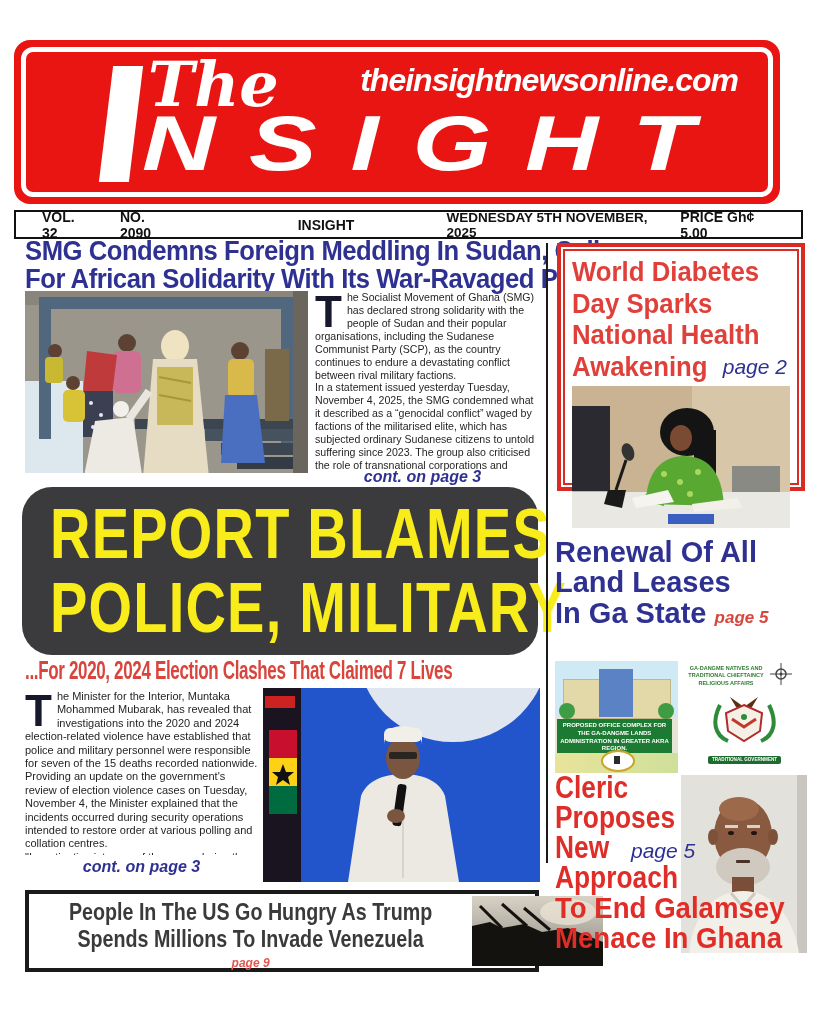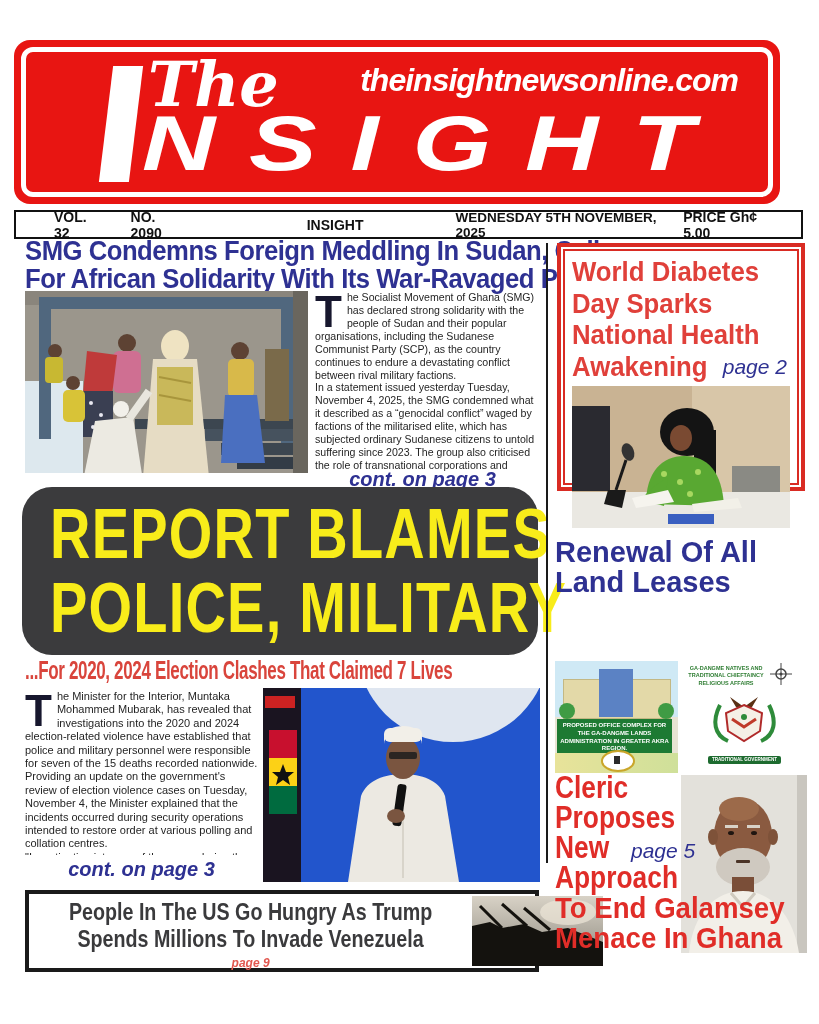--- a/index.html
+++ b/index.html
@@ -13,35 +13,35 @@
   
   #masthead{left:14px;top:40px;width:766px;height:164px;background:#e81512;border-radius:16px;}
   #masthead-border{position:absolute;inset:7px;border:5px solid #fff;border-radius:12px;}
   #brand-i{position:absolute;left:92px;top:26px;width:30px;height:116px;background:#fff;transform:skewX(-7deg);}
   #brand-the{position:absolute;left:134px;top:8px;font-family:"DejaVu Serif",serif;font-style:italic;font-weight:bold;font-size:62px;color:#fff;}
   #brand-rest{position:absolute;left:128px;top:58px;color:#fff;font-weight:bold;font-style:italic;font-size:78px;letter-spacing:26px;transform:scaleX(1.3);transform-origin:0 0;white-space:nowrap;}
   #website{position:absolute;right:42px;top:22px;color:#fff;font-weight:bold;font-style:italic;font-size:32px;letter-spacing:-1px;}
 
   
   #info-bar{left:14px;top:210px;width:789px;height:29px;border:2px solid #111;box-sizing:border-box;display:flex;align-items:center;font-weight:bold;font-size:14px;color:#111;background:#fff;}
-  #info-bar .vol{margin-left:38px;}
+  #info-bar .vol{margin-left:26px;}
   #info-bar .num{margin-left:26px;}
   #info-bar .paper{margin-left:118px;}
   #info-bar .date{margin-left:92px;font-size:13.5px;}
   #info-bar .price{margin-left:auto;margin-right:16px;}
 
   
   #lead-headline{left:25px;top:238px;width:520px;color:#2e3192;font-size:27px;font-weight:bold;line-height:1.03;}
   #lead-headline .cond{transform:scaleX(.95);letter-spacing:-.5px;}
   #lead-row{left:25px;top:291px;width:515px;height:182px;display:flex;overflow:hidden;}
   #lead-photo{width:283px;height:190px;flex:none;background:#9b968c;}
   #lead-text{margin-left:7px;font-size:10.6px;line-height:1.22;color:#1f1f1f;}
   #lead-text p{margin:0;}
   .dropcap{float:left;font-size:44px;line-height:.8;font-weight:bold;color:#17172e;margin:3px 5px 0 0;}
-  .cont-line{color:#2e3192;font-weight:bold;font-style:italic;font-size:20px;text-align:center;}
+  .cont-line{color:#2e3192;font-weight:bold;font-style:italic;font-size:16px;text-align:center;}
   #lead-cont{left:305px;top:468px;width:235px;}
 
   
   #report-banner{left:22px;top:487px;width:516px;height:168px;background:#3b3b3d;border-radius:30px;padding-top:10px;box-sizing:border-box;}
   #report-banner .bl{display:block;margin-left:28px;font-size:70px;font-weight:bold;color:#f8ec1a;line-height:1.06;letter-spacing:1.5px;transform:scaleX(.8);transform-origin:0 50%;white-space:nowrap;}
   #report-subhead{left:25px;top:656px;width:515px;font-size:25px;font-weight:bold;color:#d9453c;}
   #report-subhead .cond{transform:scaleX(.68);letter-spacing:-.5px;}
 
   
   #story2-text{left:25px;top:690px;width:233px;font-size:11px;line-height:1.22;color:#1f1f1f;height:165px;overflow:hidden;}
@@ -255,20 +255,21 @@
         <line x1="54" y1="74" x2="44" y2="104" stroke="#1a1a1a" stroke-width="3"></line>
         <polygon points="36,104 54,104 50,122 32,118" fill="#1a1a1a"></polygon>
       </svg>
     </div>
   </div>
 </div>
 
 <div class="abs" id="gdla-block">
   <span class="hl">Renewal Of All</span>
   <span class="hl">Land Leases</span>
+  <span class="hl"><span>In Ga State</span> <span class="page-ref-red">page 5</span></span>
 </div>
 
 <div class="abs" id="gdla-images">
   <div id="gdla-building">
     <div class="bldg-block"></div>
     <div class="bldg-tower"></div>
     <div class="bldg-tree" style="left:4px;"></div>
     <div class="bldg-tree" style="right:4px;"></div>
     <div id="gdla-banner">PROPOSED OFFICE COMPLEX FOR THE GA-DANGME LANDS ADMINISTRATION IN GREATER AKRA REGION.</div>
     <div id="gdla-band"></div>

